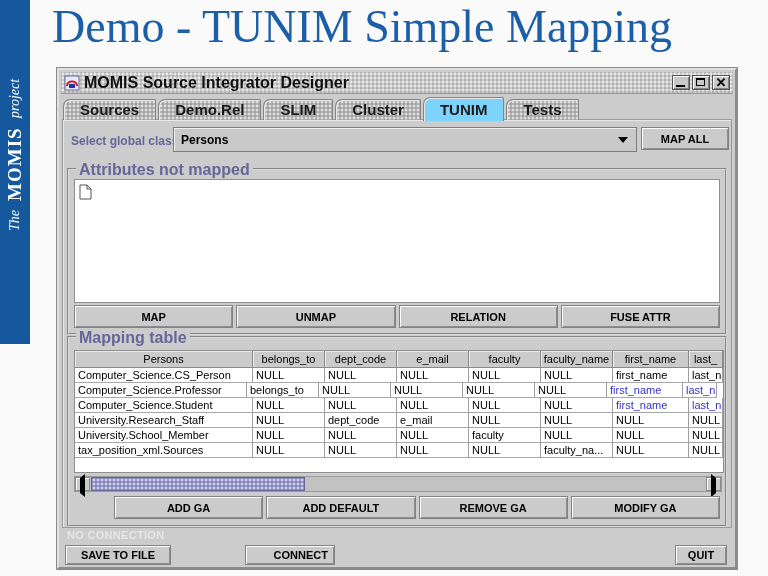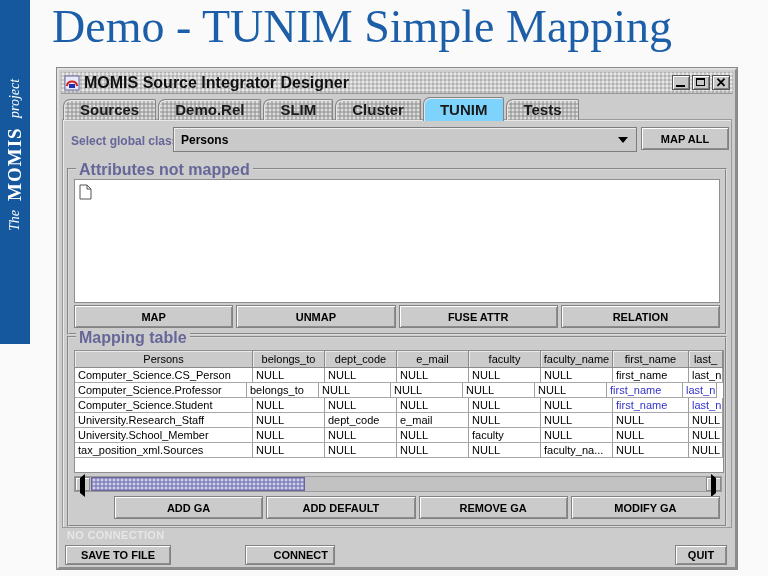--- a/index.html
+++ b/index.html
@@ -236,22 +236,22 @@
       <span class="gb-title">Attributes not mapped</span>
       <div class="attr-list">
         <svg width="13" height="16" viewBox="0 0 13 16">
           <path d="M1 1 h7 l4 4 v10 h-11 z" fill="#fff" stroke="#555"></path>
           <path d="M8 1 v4 h4" fill="none" stroke="#555"></path>
         </svg>
       </div>
       <div class="btn-row row-map">
           <button class="mbtn">MAP</button>
           <button class="mbtn">UNMAP</button>
+          <button class="mbtn">RELATION</button>
           <button class="mbtn">FUSE ATTR</button>
-          <button class="mbtn">RELATION</button>
         </div>
     </div>
 
     <div class="groupbox gb-map">
       <span class="gb-title">Mapping table</span>
       <div class="tbl-viewport">
         <div class="thr">
             <div class="th" style="width: 178px;">Persons</div>
             <div class="th" style="width: 72px;">belongs_to</div>
             <div class="th" style="width: 72px;">dept_code</div>

